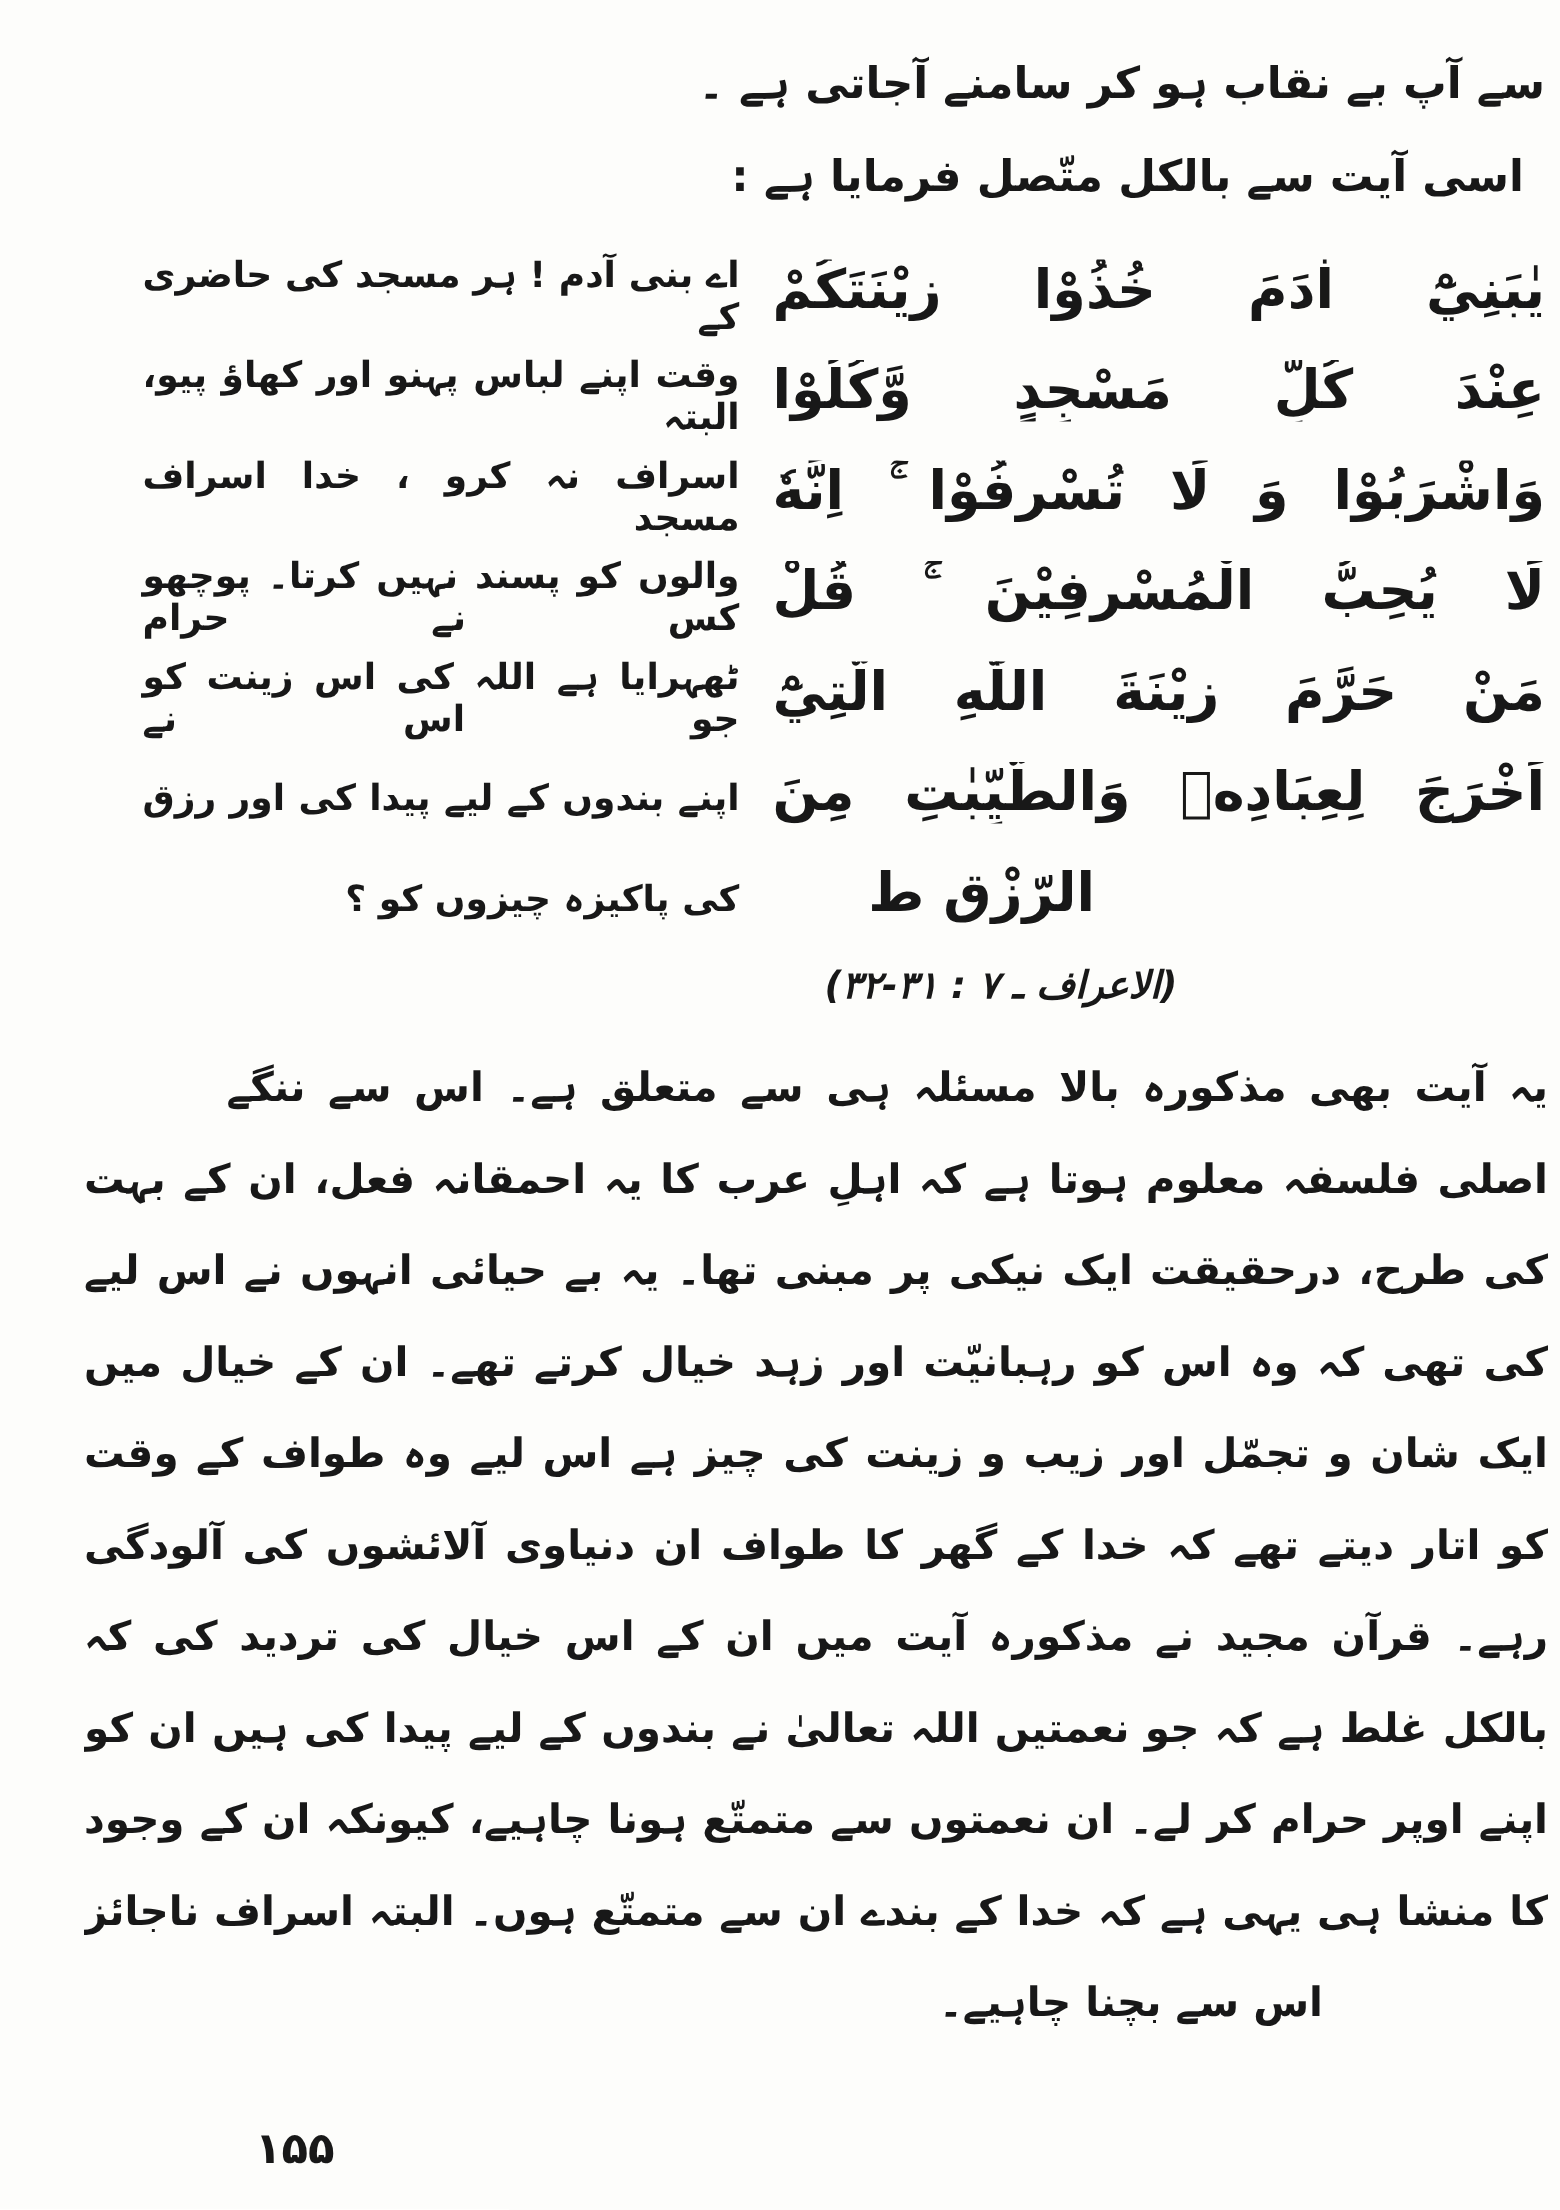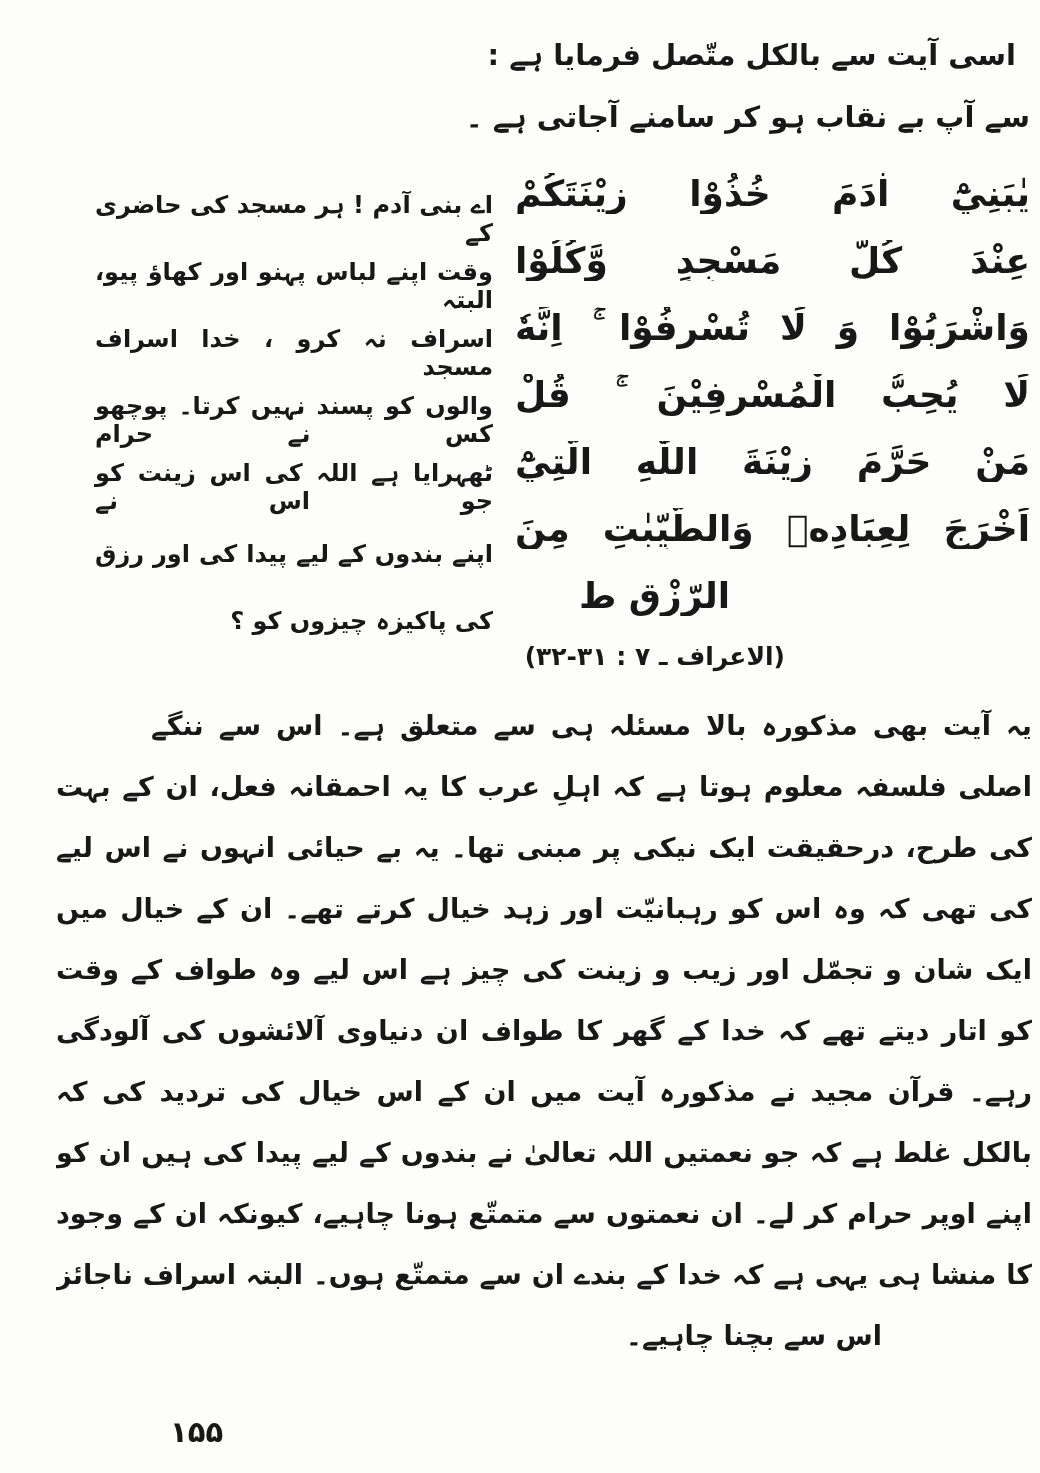--- a/index.html
+++ b/index.html
@@ -55,21 +55,21 @@
     overflow: hidden;
   }
   .cell-urdu {
     flex: 1;
     direction: rtl;
     font-size: 24px;
     text-align: justify;
     text-align-last: justify;
     padding-left: 95px;
     position: relative;
-    top: 25px;
+    top: 3px;
     overflow: hidden;
   }
   .verse-row.last .cell-arabic {
     text-align: left;
     text-align-last: right;
     padding-right: 300px;
     box-sizing: border-box;
   }
   .verse-row.last .cell-urdu {
     text-align: left;
@@ -77,20 +77,21 @@
   }
 
   
   .citation {
     direction: rtl;
     text-align: right;
     padding-right: 255px;
     margin-top: 4px;
     font-size: 25px;
     line-height: 48px;
+    font-style: italic;
   }
 
   
   .commentary {
     margin-top: 14px;
     padding: 0 8px 0 56px;
   }
   .c-line {
     direction: rtl;
     font-size: 27px;
@@ -119,22 +120,22 @@
     direction: rtl;
     margin-top: 20px;
   }
 </style>
 </head>
 <body>
 
 <div class="page">
 
   <div class="intro">
+    <div class="intro-line">سے آپ بے نقاب ہو کر سامنے آجاتی ہے ۔</div>
     <div class="intro-line second">اسی آیت سے بالکل متّصل فرمایا ہے :</div>
-    <div class="intro-line">سے آپ بے نقاب ہو کر سامنے آجاتی ہے ۔</div>
   </div>
 
   <div class="verse-table">
     <div class="verse-row">
       <div class="cell-arabic">يٰبَنِيْٓ اٰدَمَ خُذُوْا زِيْنَتَكُمْ</div>
       <div class="cell-urdu">اے بنی آدم ! ہر مسجد کی حاضری کے</div>
     </div>
     <div class="verse-row">
       <div class="cell-arabic">عِنْدَ كُلِّ مَسْجِدٍ وَّكُلُوْا</div>
       <div class="cell-urdu">وقت اپنے لباس پہنو اور کھاؤ پیو، البتہ</div>

